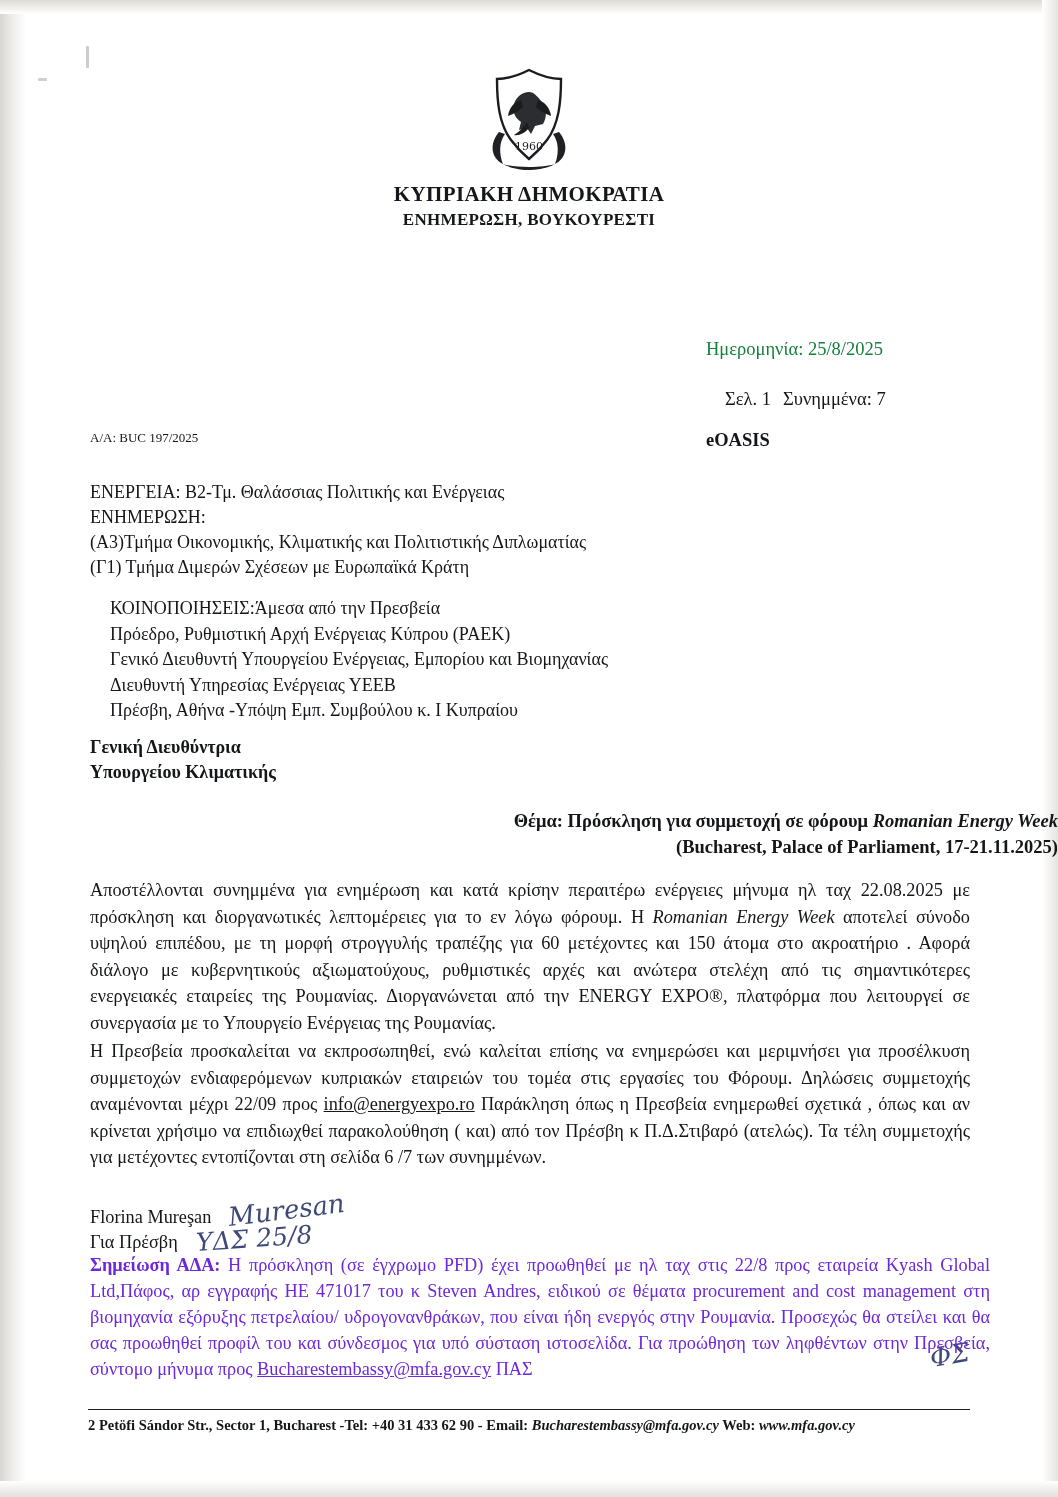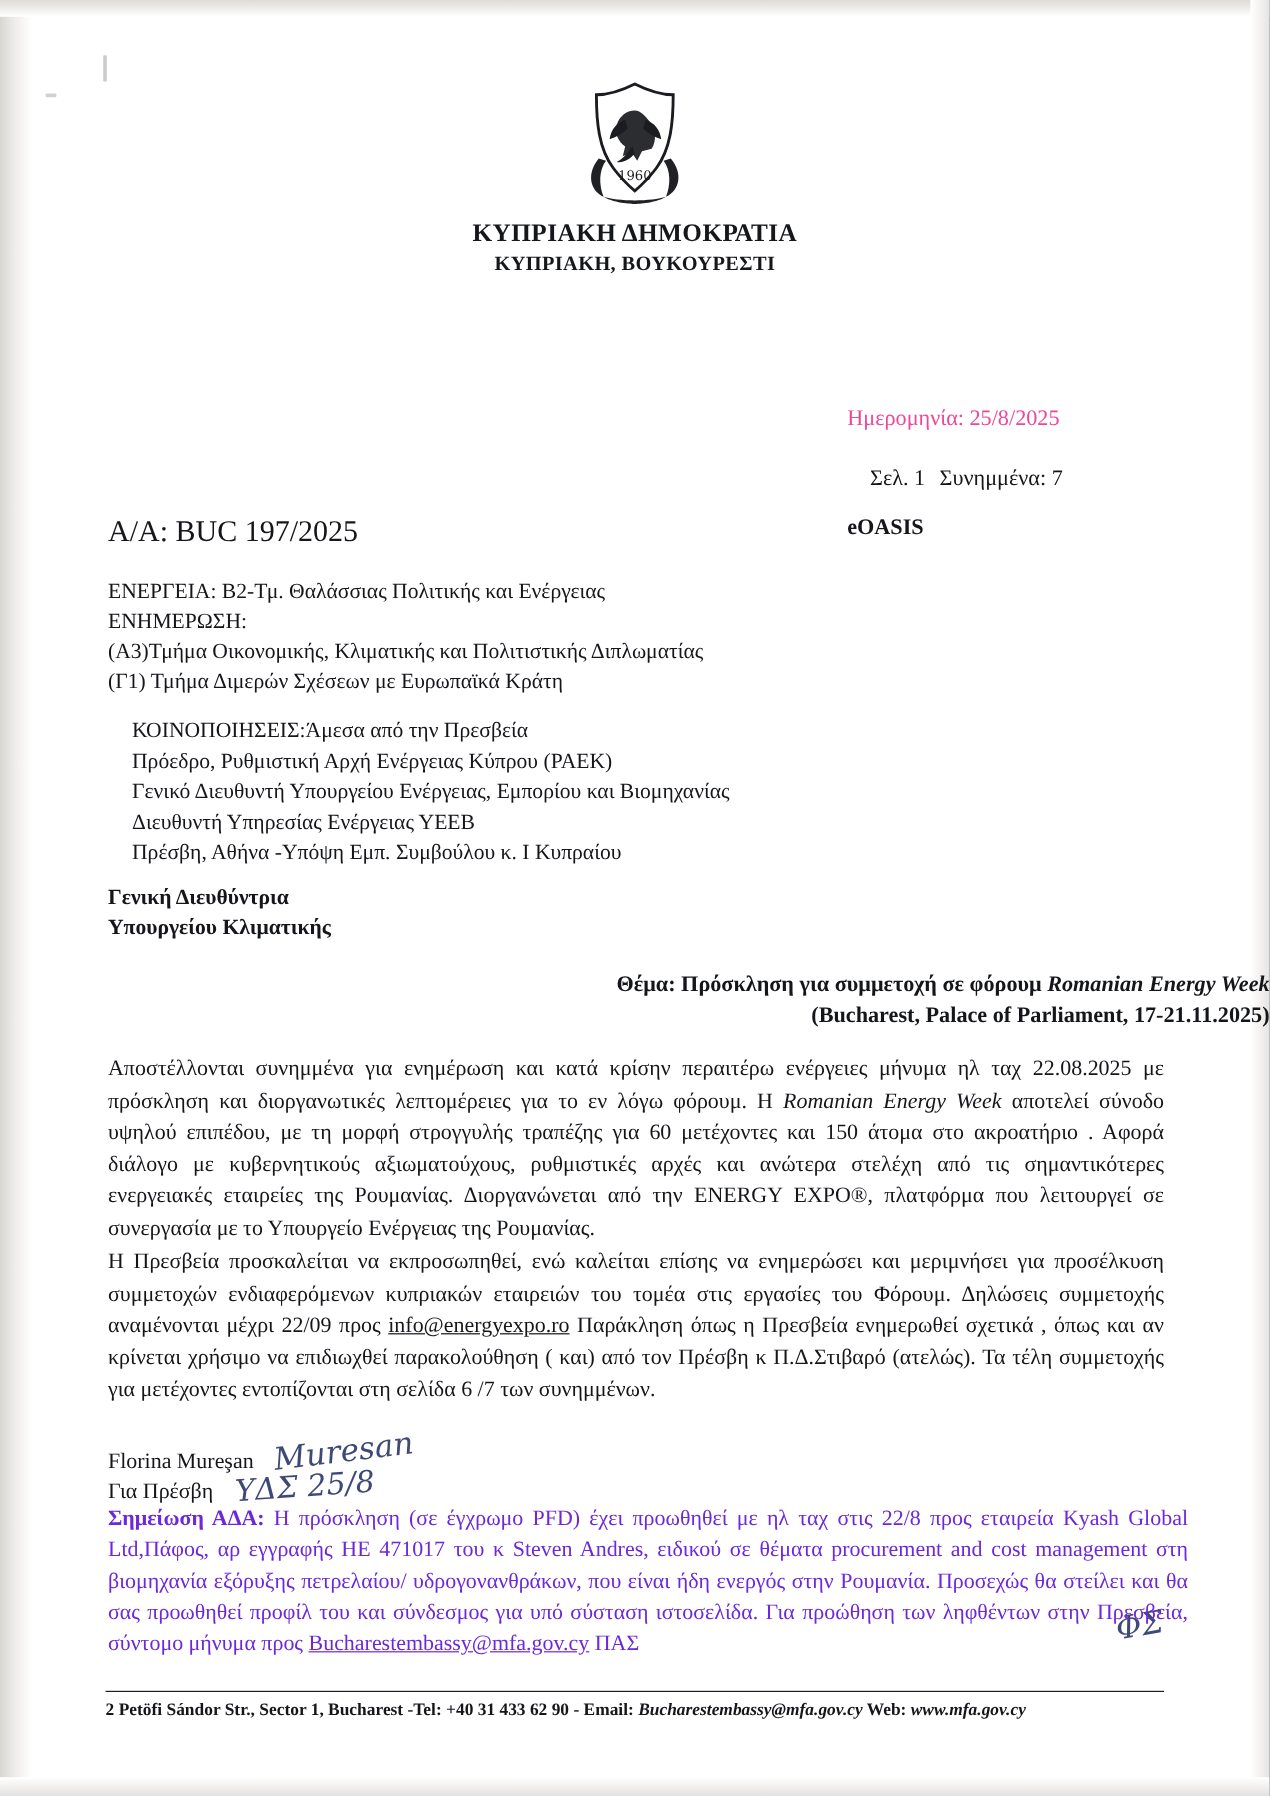--- a/index.html
+++ b/index.html
@@ -91,41 +91,41 @@
     left: 90px;
     top: 339px;
     font-size: 18.5px;
     color: #14161a;
   }
   .date-line {
     position: absolute;
     left: 706px;
     top: 339px;
     font-size: 18.5px;
-    color: #ec4899;
+    color: #15803d;
   }
   .page-count {
     position: absolute;
     left: 725px;
     top: 389px;
     font-size: 18.5px;
     color: #14161a;
   }
   .attachments {
     position: absolute;
     left: 783px;
     top: 389px;
     font-size: 18.5px;
     color: #14161a;
   }
   .aa-line {
     position: absolute;
     left: 90px;
     top: 430px;
-    font-size: 25px;
+    font-size: 13px;
     color: #14161a;
   }
   .eoasis {
     position: absolute;
     left: 706px;
     top: 430px;
     font-size: 18.5px;
     font-weight: bold;
     color: #14161a;
   }
@@ -303,21 +303,21 @@
           <text x="60" y="88" font-size="11" font-family="DejaVu Serif, serif" text-anchor="middle" fill="#1a1c20">1960</text>
 
           <path d="M30 70 C20 82 22 96 34 102 C30 92 30 80 36 72 Z" fill="#1f2125"></path>
           <path d="M90 70 C100 82 98 96 86 102 C90 92 90 80 84 72 Z" fill="#1f2125"></path>
           <path d="M34 102 C44 108 60 108 60 108 C60 108 76 108 86 102 C74 106 46 106 34 102 Z" fill="#1f2125"></path>
         </g>
       </svg>
     </div>
 
     <div class="republic-title">ΚΥΠΡΙΑΚΗ ΔΗΜΟΚΡΑΤΙΑ</div>
-    <div class="embassy-title">ΚΥΠΡΙΑΚΗ, ΒΟΥΚΟΥΡΕΣΤΙ</div>
+    <div class="embassy-title">ΕΝΗΜΕΡΩΣΗ, ΒΟΥΚΟΥΡΕΣΤΙ</div>
 
     <div class="date-line">Ημερομηνία: 25/8/2025</div>
     <div class="page-count">Σελ. 1</div>
     <div class="attachments">Συνημμένα:  7</div>
     <div class="aa-line">Α/Α: BUC 197/2025</div>
     <div class="eoasis">eOASIS</div>
 
     <div class="routing">
       <div>ΕΝΕΡΓΕΙΑ: Β2-Τμ. Θαλάσσιας Πολιτικής και Ενέργειας</div>
       <div>ΕΝΗΜΕΡΩΣΗ:</div>

